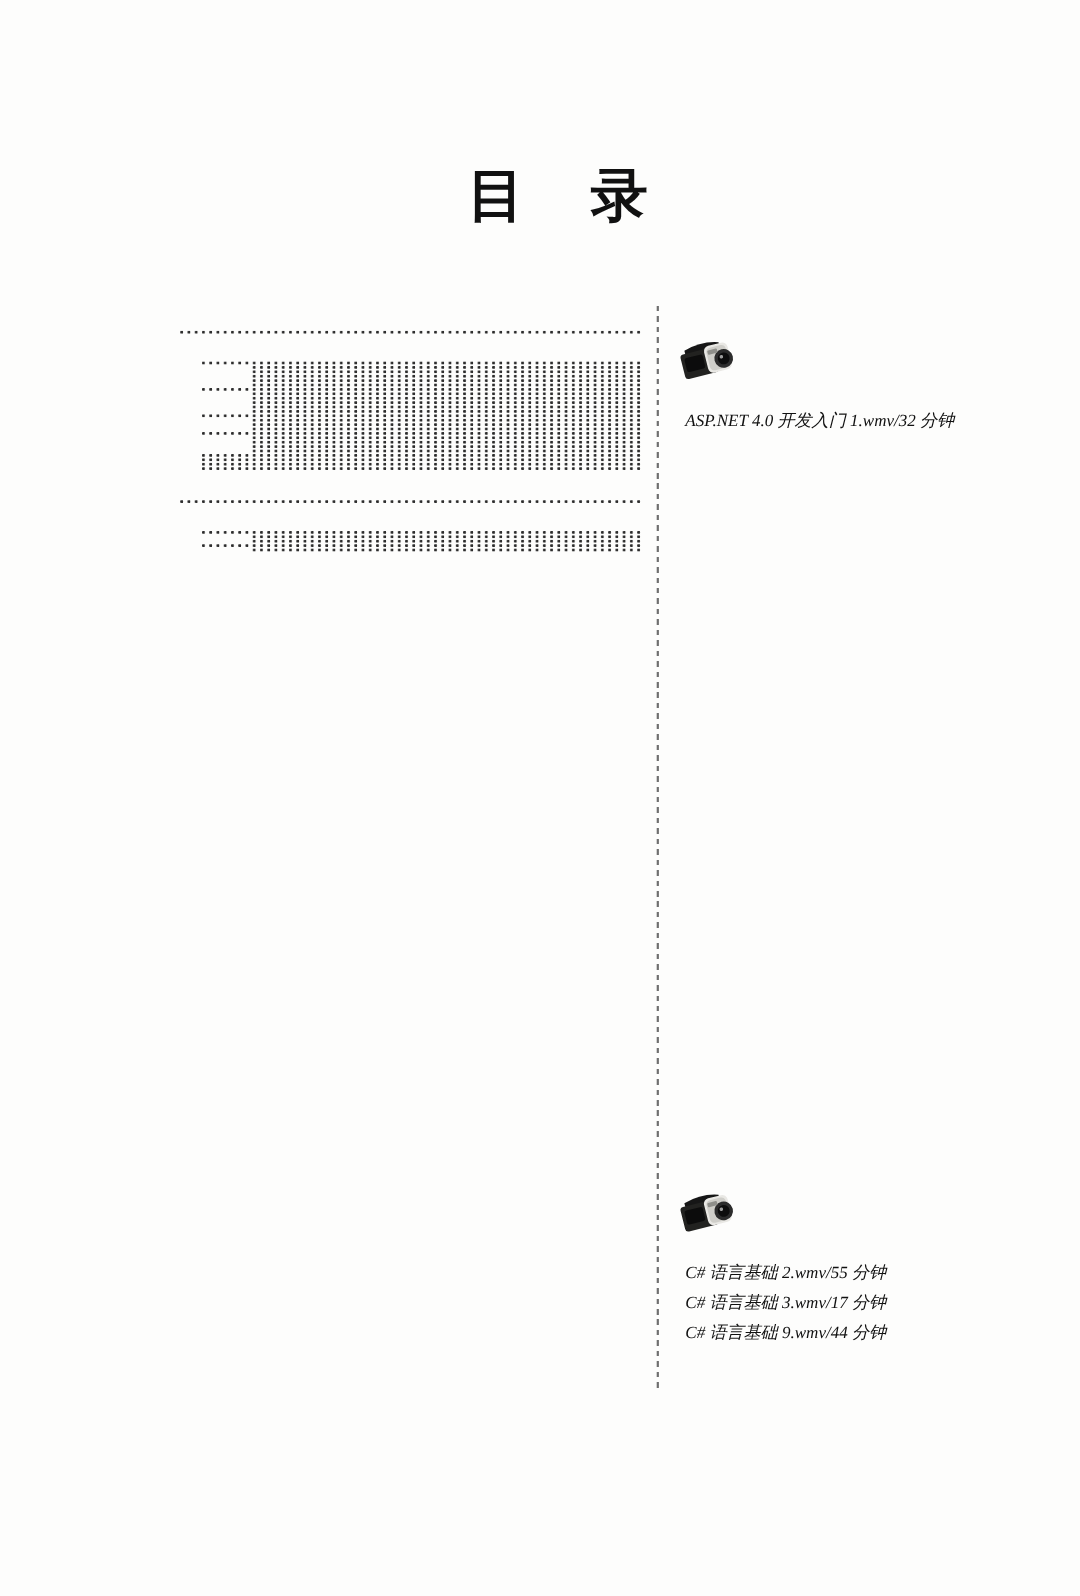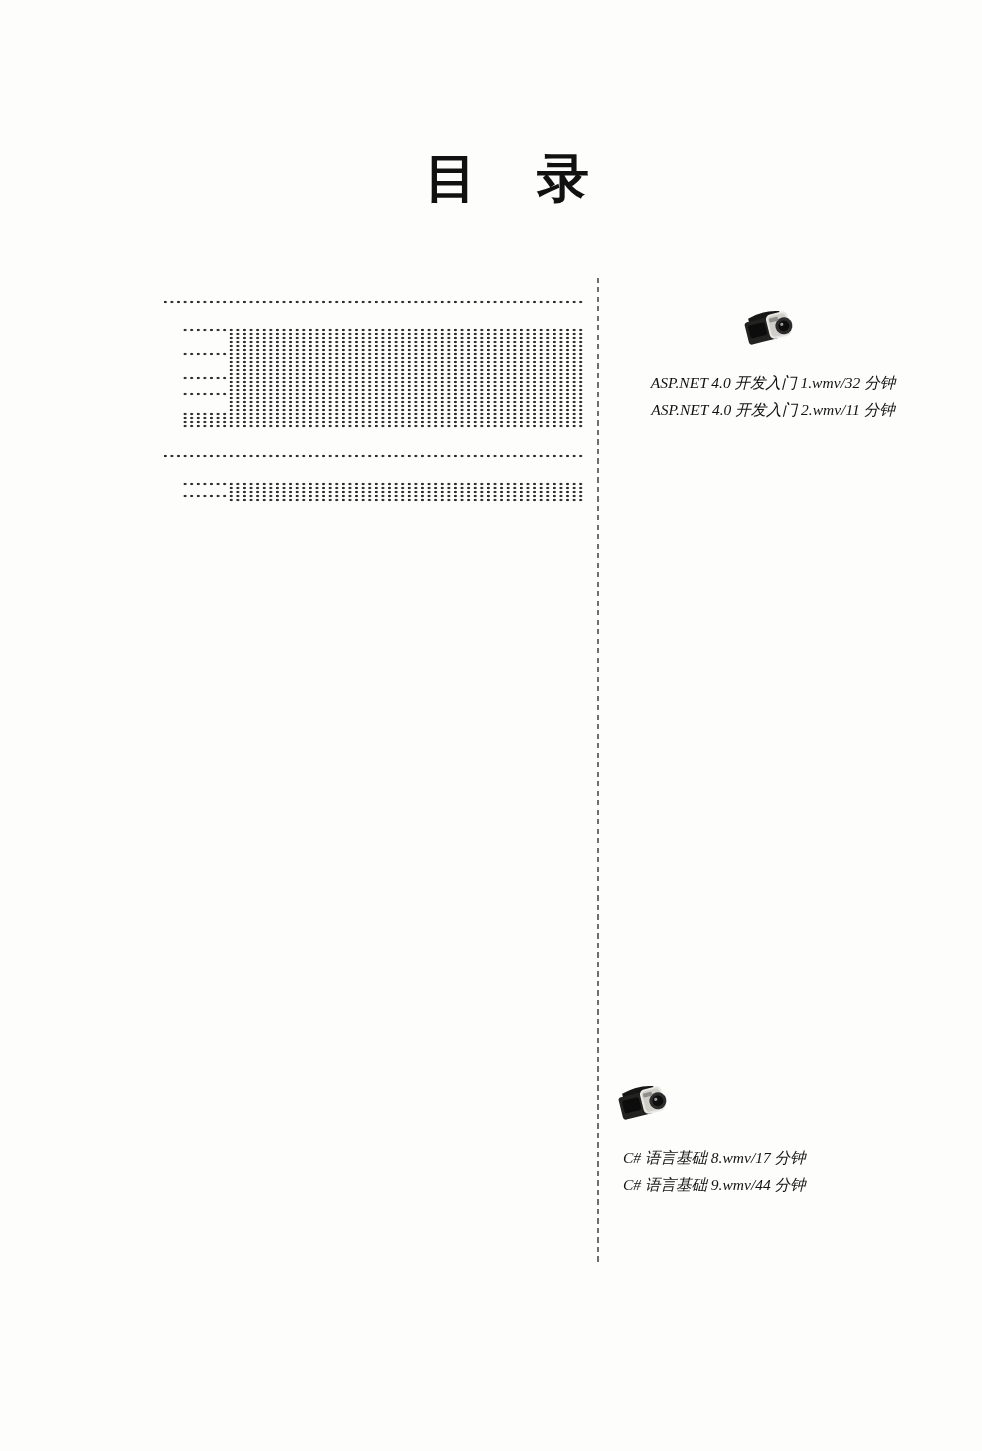--- a/index.html
+++ b/index.html
@@ -81,21 +81,21 @@
     background:repeating-linear-gradient(to bottom, #6f6f6f 0 5px, transparent 5px 9.5px);
   }
   
   .side-col{
     position:absolute;
     left:613px;
     top:0;
     width:310px;
   }
   .video-group{position:absolute;left:0;width:310px;}
-  .video-group.g0{top:15px;text-align:center;}
+  .video-group.g0{top:15px;}
   .video-group.g1{top:790px;}
   .cam-wrap{height:48px;margin-left:2px;}
   .video-list{
     margin:16px 0 0 10px;
     padding:0;
     list-style:none;
   }
   .video-list li{
     font-family:"Liberation Serif", serif;
     font-style:italic;
@@ -321,37 +321,37 @@
                 <rect x="27" y="10" width="22" height="25" rx="5" fill="#e9e8e4"></rect>
                 <rect x="29" y="12" width="18" height="21" rx="4" fill="#cfcec9"></rect>
                 <circle cx="43" cy="24.5" r="8.5" fill="#2c2c2c"></circle>
                 <circle cx="43" cy="24.5" r="5.4" fill="#0d0d0d"></circle>
                 <circle cx="41.3" cy="22.5" r="1.6" fill="#9d9d9d"></circle>
                 <rect x="30" y="14" width="9" height="4" rx="1" fill="#8f8f8a"></rect>
               </g>
             </svg></div>
           <ul class="video-list">
             <li>ASP.NET 4.0 开发入门 1.wmv/32 分钟</li>
-            <li>ASP.NET 4.0 开发入门 2.wmv/11 分钟</li>
           </ul>
         </div>
         <div class="video-group g1">
           <div class="cam-wrap"><svg width="56" height="46" viewBox="0 0 56 46">
               <g transform="rotate(-14 28 23)">
                 <path d="M10 9 Q27 4 42 9 L42 15 L10 14 Z" fill="#161616"></path>
                 <rect x="5" y="12" width="31" height="23" rx="3" fill="#222220"></rect>
                 <rect x="8" y="16" width="17" height="13" rx="2" fill="#0c0c0c"></rect>
                 <rect x="27" y="10" width="22" height="25" rx="5" fill="#e9e8e4"></rect>
                 <rect x="29" y="12" width="18" height="21" rx="4" fill="#cfcec9"></rect>
                 <circle cx="43" cy="24.5" r="8.5" fill="#2c2c2c"></circle>
                 <circle cx="43" cy="24.5" r="5.4" fill="#0d0d0d"></circle>
                 <circle cx="41.3" cy="22.5" r="1.6" fill="#9d9d9d"></circle>
                 <rect x="30" y="14" width="9" height="4" rx="1" fill="#8f8f8a"></rect>
               </g>
             </svg></div>
           <ul class="video-list">
-            <li>C# 语言基础 8.wmv/17 分钟</li>
+            <li>C# 语言基础 2.wmv/55 分钟</li>
+            <li>C# 语言基础 3.wmv/17 分钟</li>
             <li>C# 语言基础 9.wmv/44 分钟</li>
           </ul>
         </div>
       </div>
   </div>
 </div>
 
 </body></html>

